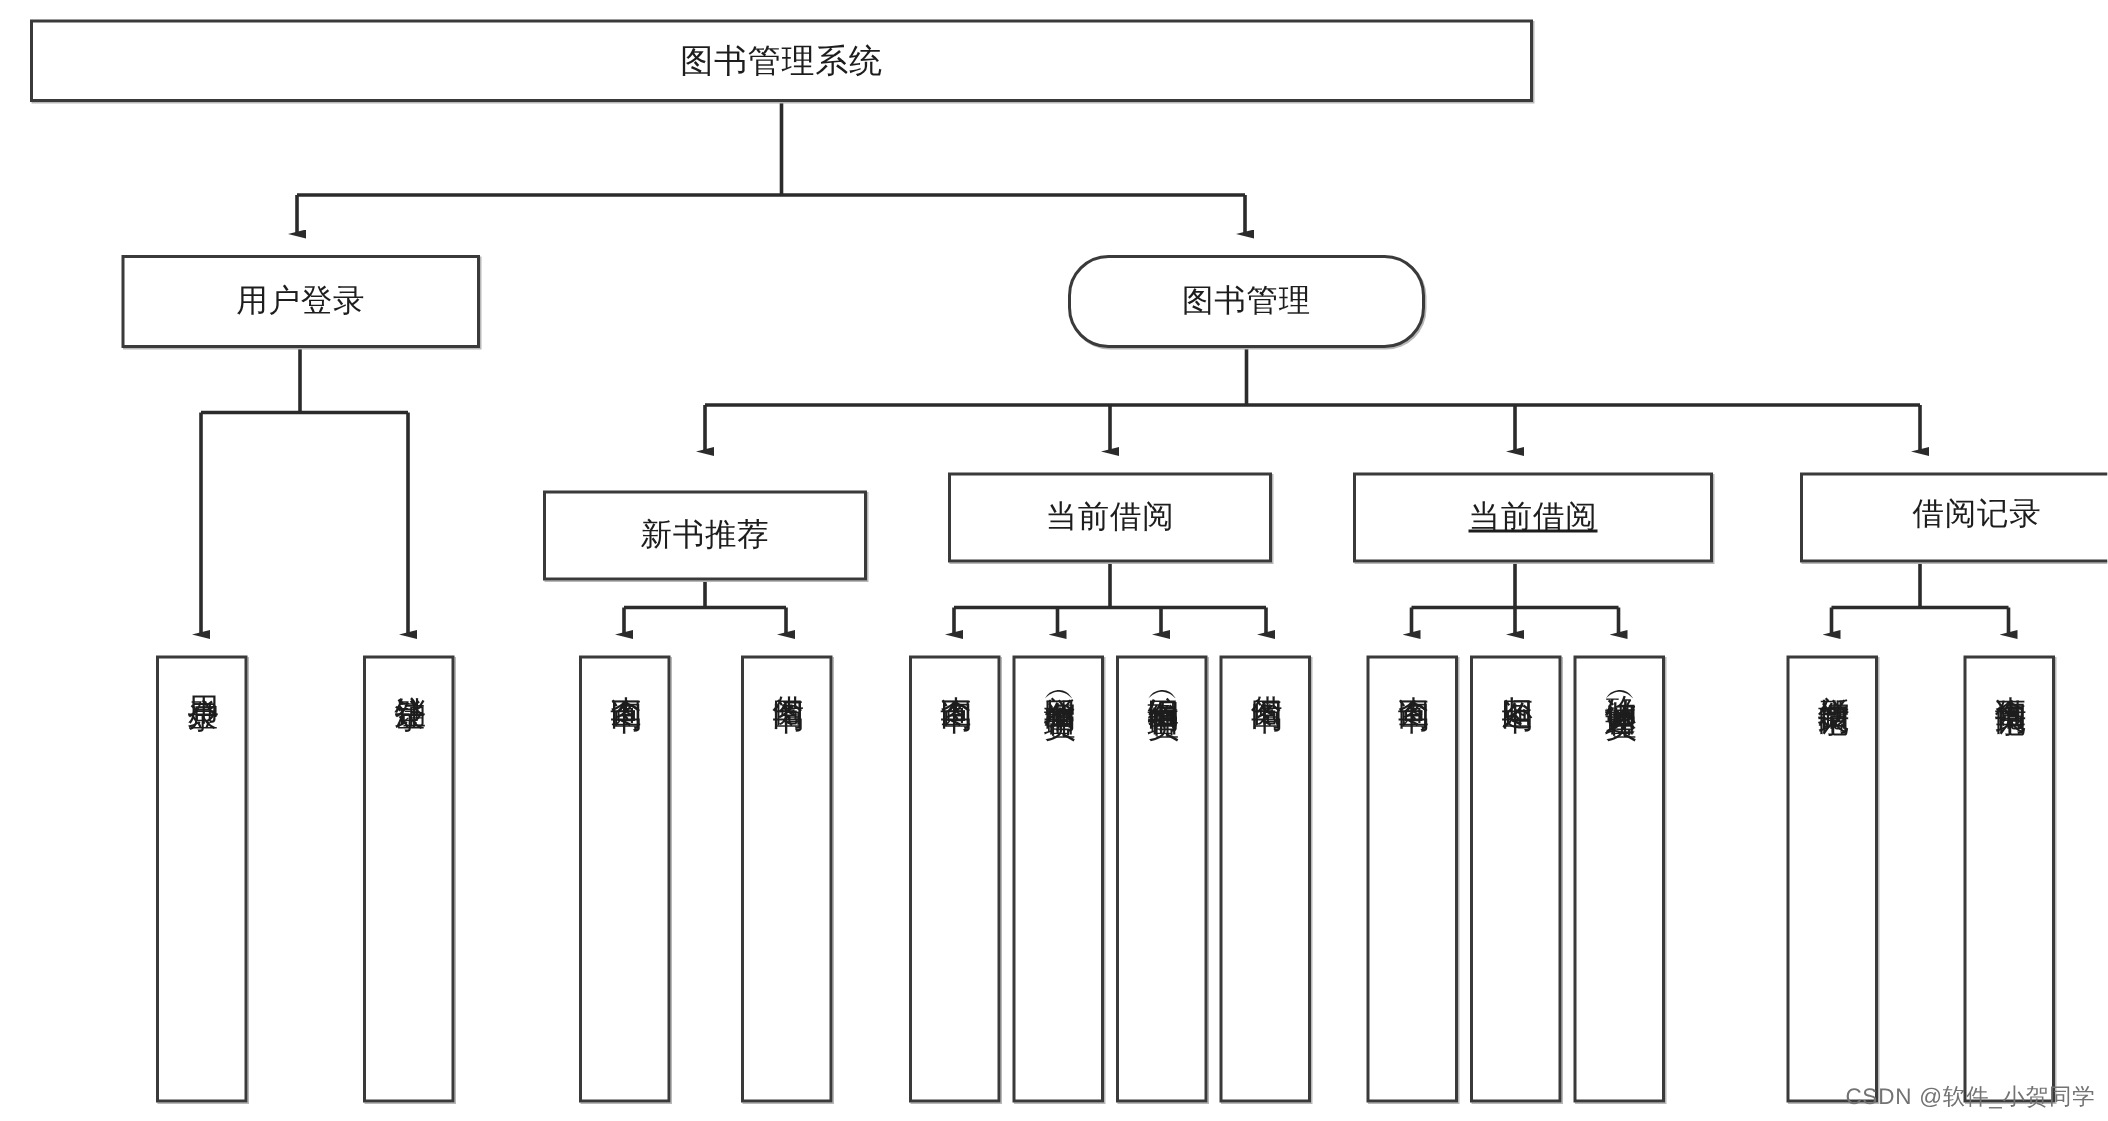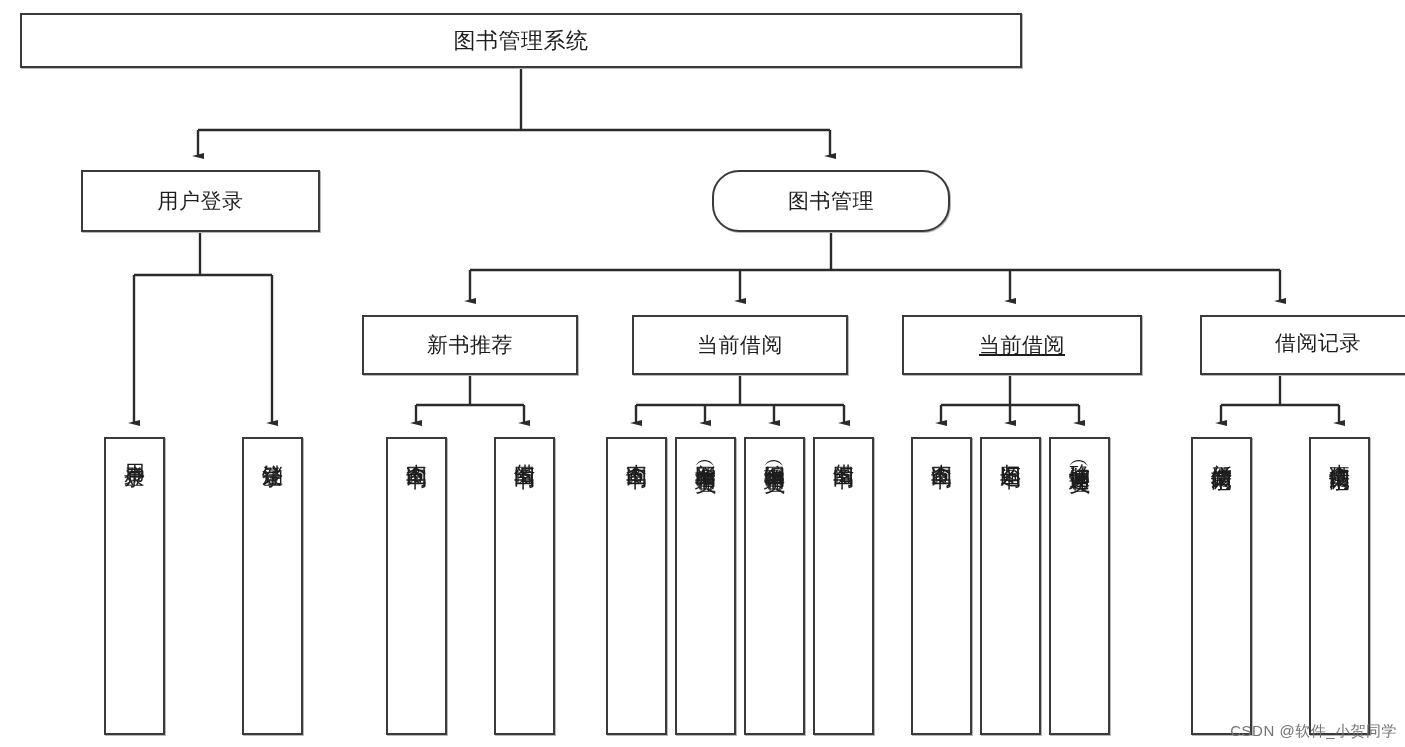--- a/index.html
+++ b/index.html
@@ -137,21 +137,21 @@
     <span class="node-label">图书管理系统</span>
   </div>
 
   <div class="node horiz" style="left:81px; top:170px; width:239px; height:62px;">
     <span class="node-label">用户登录</span>
   </div>
   <div class="node horiz" style="left:712px; top:170px; width:238px; height:62px;border-radius:27px;">
     <span class="node-label">图书管理</span>
   </div>
 
-  <div class="node horiz" style="left:362px; top:315px; width:216px; height:60px;">
+  <div class="node horiz" style="left:362px; top:327px; width:216px; height:60px;">
     <span class="node-label">新书推荐</span>
   </div>
   <div class="node horiz" style="left:632px; top:315px; width:216px; height:60px;">
     <span class="node-label">当前借阅</span>
   </div>
   <div class="node horiz" style="left:902px; top:315px; width:240px; height:60px;text-decoration:underline;">
     <span class="node-label">当前借阅</span>
   </div>
   <div class="node horiz" style="left:1200px; top:315px; width:236px; height:60px;font-family:Liberation Mono, monospace;">
     <span class="node-label">借阅记录</span>

